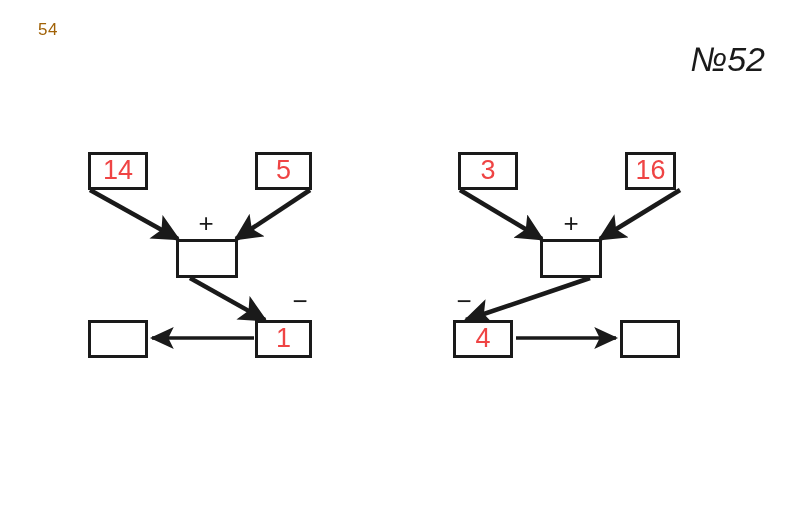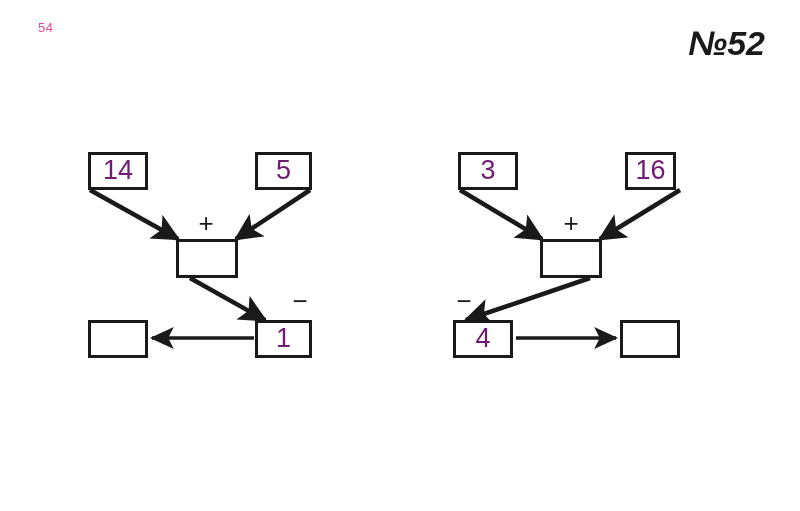--- a/index.html
+++ b/index.html
@@ -20,32 +20,32 @@
     left: 0; top: 0;
     width: 800px;
     height: 511px;
     background: #ffffff;
   }
   .page-number {
     position: absolute;
     left: 38px;
     top: 20px;
     font-family: "Liberation Sans", sans-serif;
-    font-size: 13px;
+    font-size: 17px;
     font-weight: 400;
-    color: #ec4899;
+    color: #a16207;
     letter-spacing: 0.5px;
   }
   .task-number {
     position: absolute;
     right: 35px;
-    top: 24px;
+    top: 40px;
     font-family: "Liberation Sans", sans-serif;
     font-size: 34px;
-    font-weight: bold;
+    font-weight: normal;
     font-style: italic;
     color: #1a1a1a;
     letter-spacing: 0px;
   }
   .diagram-svg {
     position: absolute;
     left: 0;
     top: 0;
     width: 800px;
     height: 511px;
@@ -56,21 +56,21 @@
     border: 3px solid #1a1a1a;
     background: #ffffff;
     display: flex;
     align-items: center;
     justify-content: center;
   }
   .node-label {
     font-family: "Liberation Sans", sans-serif;
     font-size: 27px;
     font-weight: 400;
-    color: #701a75;
+    color: #ef4444;
     line-height: 1;
     padding-bottom: 2px;
   }
   .op-sign {
     position: absolute;
     font-family: "Liberation Sans", sans-serif;
     font-size: 26px;
     font-weight: 400;
     color: #1a1a1a;
     line-height: 1;

